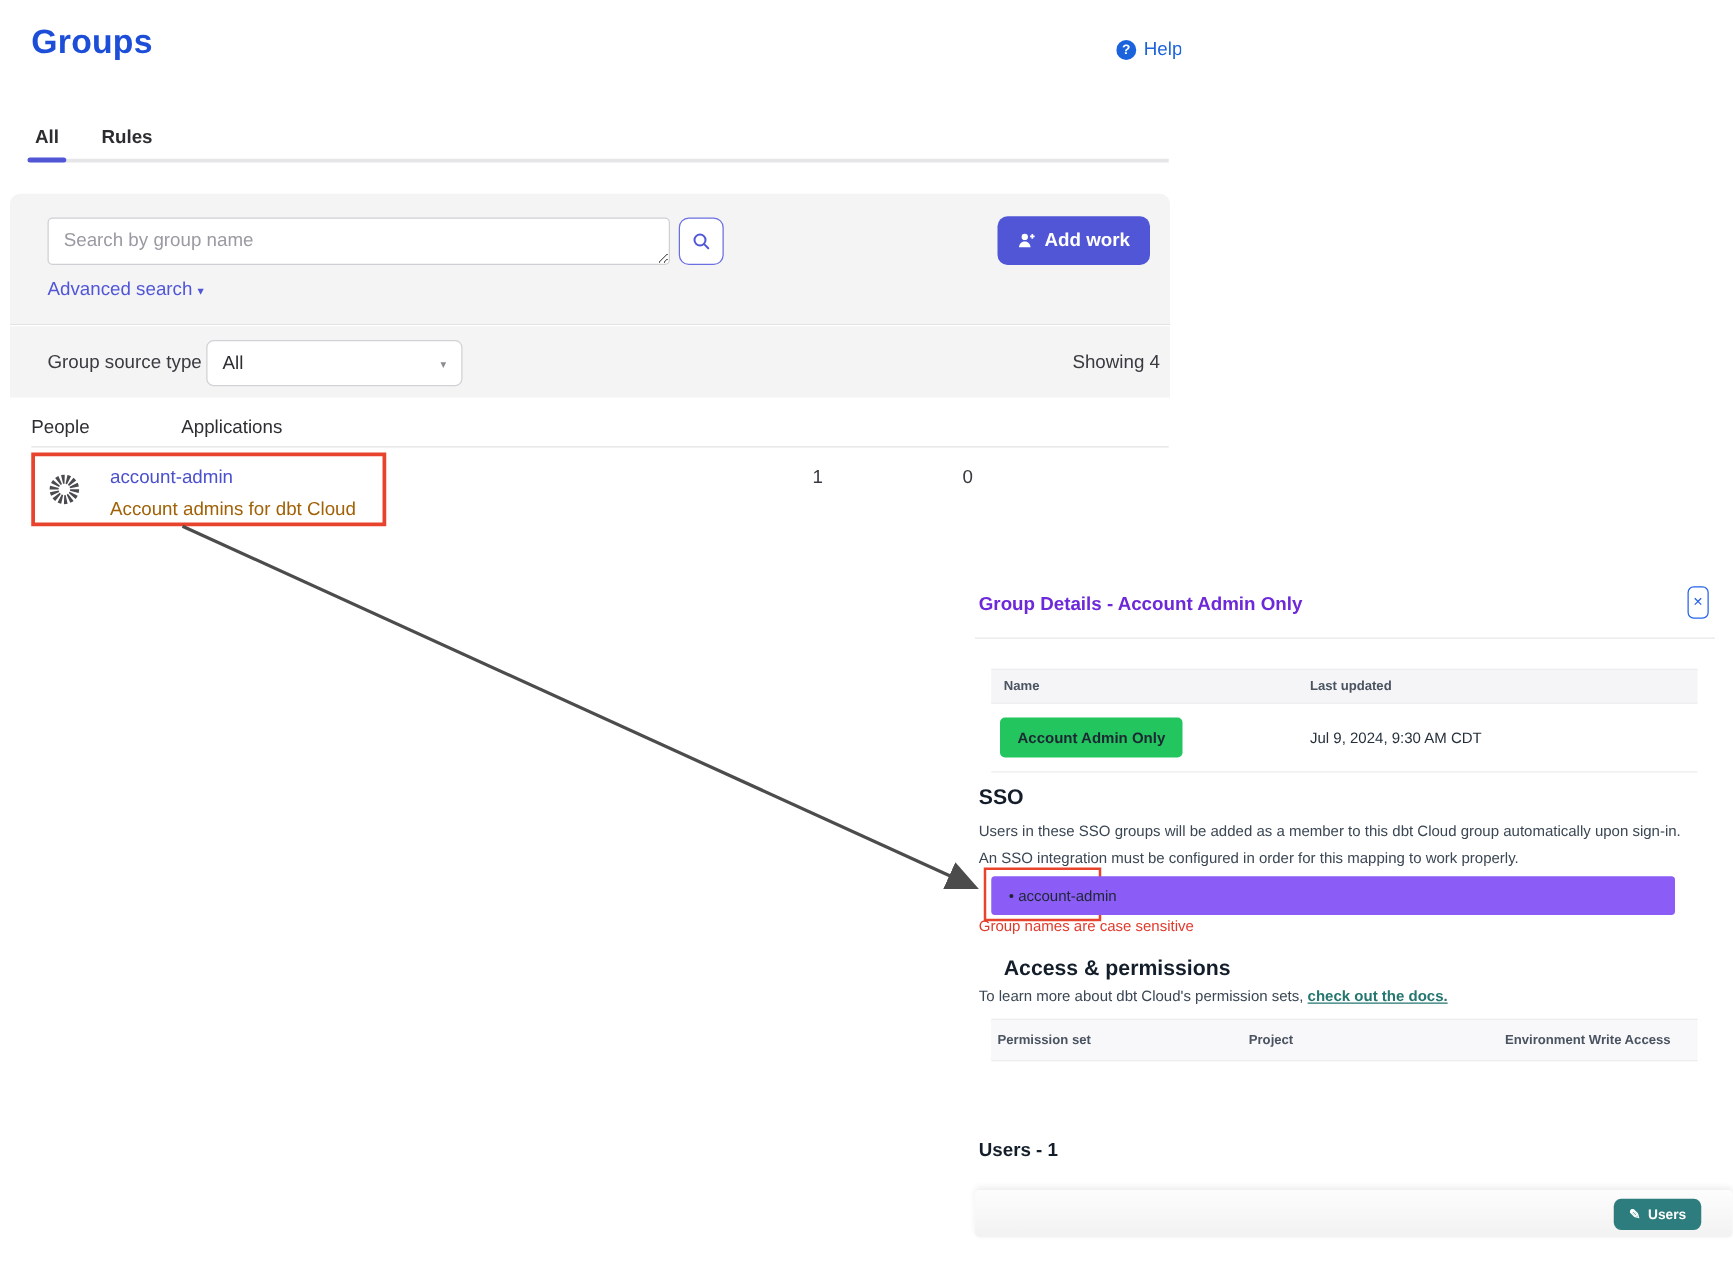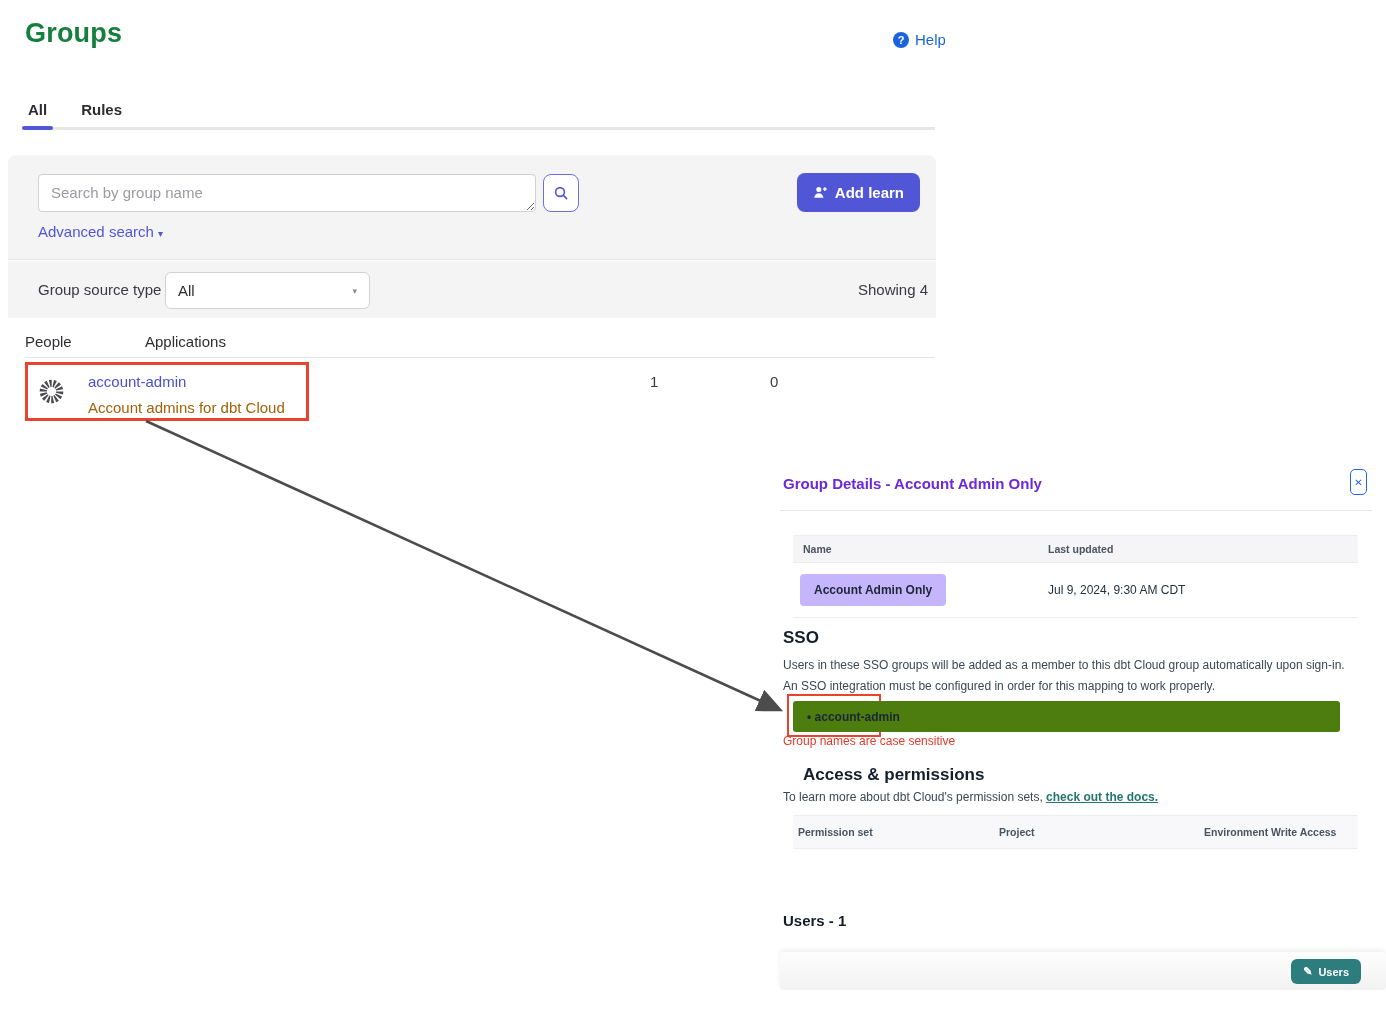--- a/index.html
+++ b/index.html
@@ -1,21 +1,21 @@
 <!DOCTYPE html>
 <html><head>
 <meta charset="utf-8">
 <style>
   * { margin:0; padding:0; box-sizing:border-box; }
   html,body { width:1386px; height:1009px; background:#ffffff;
     font-family:"Liberation Sans", sans-serif; color:#2a2a2e; overflow:hidden; }
   .abs { position:absolute; }
 
   
-  #page-title { left:25px; top:18px; font-size:27px; font-weight:bold; color:#15803d; letter-spacing:.2px; }
+  #page-title { left:25px; top:18px; font-size:27px; font-weight:bold; color:#1d4ed8; letter-spacing:.2px; }
   #help-link { left:893px; top:31px; display:flex; align-items:center; gap:6px; color:#1b63dc;
     font-size:15px; cursor:pointer; width:52px; overflow:hidden; white-space:nowrap; }
   .help-ico { width:16px; height:16px; border-radius:50%; background:#1b63dc; color:#fff; font-size:11px;
     font-weight:bold; display:inline-flex; align-items:center; justify-content:center; flex:0 0 auto; }
 
   #tabs { left:25px; top:101px; width:910px; display:flex; gap:28px; border-bottom:3px solid #e6e6e8; padding-bottom:9px; }
   .tab { font-size:15px; font-weight:bold; color:#2c2c31; cursor:pointer; position:relative; padding:0 3px 0 3px; }
   .tab.active::after { content:""; position:absolute; left:-3px; right:-3px; bottom:-12px; height:4px;
     background:#5156d6; border-radius:2px; }
 
@@ -65,34 +65,34 @@
   #details-close { position:absolute; left:570px; top:9px; width:17px; height:26px; border:1.5px solid #2563eb;
     border-radius:5px; background:#fff; color:#2563eb; font-size:10px; display:flex; align-items:center;
     justify-content:center; cursor:pointer; padding:0; }
   #details-divider { position:absolute; left:0px; top:50px; width:592px; border-top:1px solid #e8e8ea; }
 
   .dt { position:absolute; left:13px; width:565px; font-size:12px; }
   .dt .thead { display:flex; background:#f5f5f7; height:28px; align-items:center;
     border-top:1px solid #ededf0; border-bottom:1px solid #ededf0; }
   .dt .thead span { font-size:10.5px; color:#4a5360; font-weight:bold;padding-left:36px; }
   .dt .trow { display:flex; align-items:center; border-bottom:1px solid #ededf0; }
-  .chip { background:#c4b5fd; border-radius:4px; font-weight:bold; font-size:12px; color:#1d2733; }
+  .chip { background:#22c55e; border-radius:4px; font-weight:bold; font-size:12px; color:#1d2733; }
 
   #name-table { top:75px; }
   #name-table .c1 { width:255px; padding-left:10px; }
   #name-table .c2 { padding-left:0; }
   #name-table .trow { height:55px; }
   #name-table .chip { padding:9px 14px; margin-left:7px; }
   #name-table .date { font-size:12px; color:#26303d; }
 
   .sec-h { position:absolute; left:3px; font-size:17px; font-weight:bold; color:#141e2b; }
   #sso-heading { top:168px; }
   #sso-desc { position:absolute; left:3px; top:195px; width:575px; font-size:12px; line-height:21px; color:#3b4754; }
-  #sso-bar { position:absolute; left:13px; top:241px; width:547px; height:31px; background:#4d7c0f;
-    border-radius:3px; display:flex; align-items:center;font-weight:bold; }
+  #sso-bar { position:absolute; left:13px; top:241px; width:547px; height:31px; background:#8b5cf6;
+    border-radius:3px; display:flex; align-items:center; }
   #sso-chip { font-size:12px; color:#1d2733; padding-left:14px; }
   #sso-warning { position:absolute; left:3px; top:274px; font-size:12px; color:#e03a2c; }
 
   #access-heading { top:305px;margin-left:20px; }
   #access-desc { position:absolute; left:3px; top:330px; font-size:12px; color:#3b4754; }
   #docs-link { color:#24766f; font-weight:bold; text-decoration:underline; cursor:pointer; }
   #perm-table { top:355px; }
   #perm-table .thead { background:#f8f8fa; height:34px; }
   #perm-table .c1 { width:170px; padding-left:5px; }
   #perm-table .c2 { width:205px; }
@@ -136,21 +136,21 @@
   <div id="advanced-search">
     <span>Advanced search</span><span class="caret">▾</span>
   </div>
   <button id="add-group-btn">
     <svg width="15" height="15" viewBox="0 0 16 16">
       <circle cx="6.2" cy="4.8" r="2.7" fill="#ffffff"></circle>
       <path d="M1.2 13.6 C1.8 10 4 8.7 6.2 8.7 C8.4 8.7 10.6 10 11.2 13.6 Z" fill="#ffffff"></path>
       <line x1="10.7" y1="4.3" x2="14.6" y2="4.3" stroke="#ffffff" stroke-width="1.5"></line>
       <line x1="12.65" y1="2.3" x2="12.65" y2="6.3" stroke="#ffffff" stroke-width="1.5"></line>
     </svg>
-    <span>Add learn</span>
+    <span>Add work</span>
   </button>
 </div>
 
 <div class="abs" id="filter-panel">
   <span id="filter-label">Group source type</span>
   <div id="source-select">
     <span>All</span>
     <span class="caret">▾</span>
   </div>
   <span id="showing-count">Showing 4</span>

